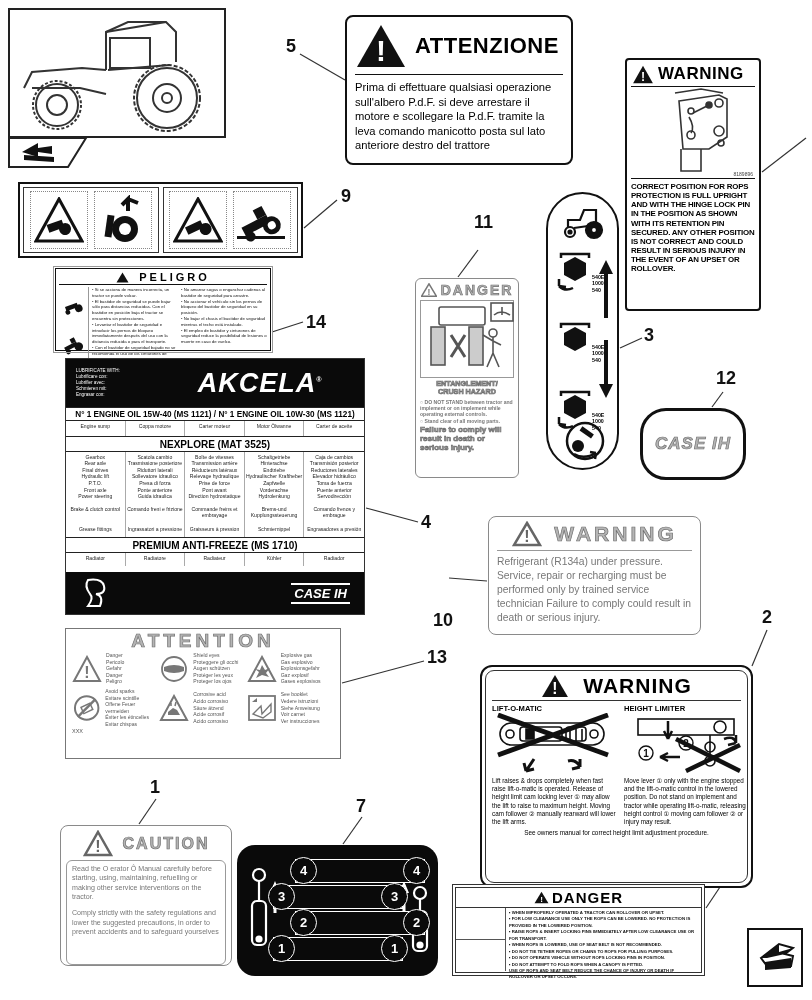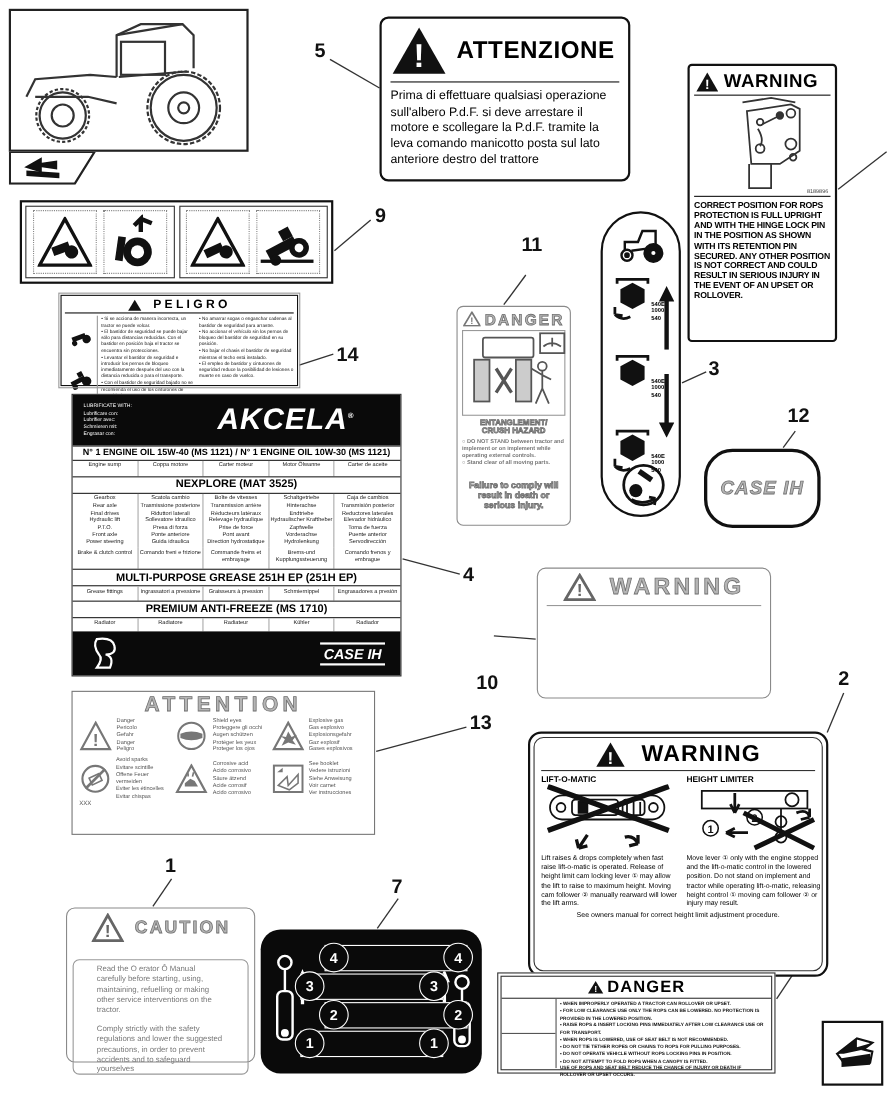--- a/index.html
+++ b/index.html
@@ -61,21 +61,21 @@
   .akcela .brand { font-size:13px; font-weight:bold; font-style:italic; border-top:2px solid #fff; border-bottom:2px solid #fff; padding:1px 3px; }
 
   
   .crush { left:415px; top:278px; width:104px; height:200px; border:1.5px solid #8a8a8a; border-radius:6px; padding:3px 4px; color:#777; }
   .outline { color:#b5b5b5; -webkit-text-stroke:0.7px #6f6f6f; }
   .crush .hdr { display:flex; align-items:center; gap:4px; justify-content:center; }
   .crush .ttl { font-size:14px; font-weight:bold; letter-spacing:2px; }
   .crush .pict { position:relative; height:78px; border:1px solid #999; margin-top:2px; }
   .crush .hz { text-align:center; font-size:7.2px; font-weight:bold; margin-top:2px; line-height:1.15; }
   .crush .bd { font-size:5.1px; font-weight:bold; line-height:1.25; margin-top:2px; }
-  .crush .cl { font-size:8px; font-weight:bold; line-height:1.1; margin-top:14px;text-align:center; }
+  .crush .cl { font-size:8px; font-weight:bold; line-height:1.1; margin-top:2px; }
 
   
   .capsule { left:546px; top:192px; width:73px; height:278px; border:2px solid #111; border-radius:38px; }
   .pto-group { position:absolute; left:7px; width:40px; }
   .pto-speeds { position:absolute; font-size:5.3px; font-weight:bold; line-height:1.2; }
 
   
   .caseoval { left:640px; top:408px; width:106px; height:72px; border:3px solid #111; border-radius:26px; display:flex; align-items:center; justify-content:center; }
   .caseoval .lg { font-size:17px; font-weight:bold; font-style:italic; letter-spacing:1px; }
 
@@ -102,21 +102,21 @@
   .attn .ttl { text-align:center; font-size:19px; font-weight:bold; letter-spacing:4px; }
   .attn .grid { display:grid; grid-template-columns:repeat(3,1fr); row-gap:3px; }
   .attn .grp { display:flex; gap:4px; align-items:center; }
   .attn .txt { font-size:5.1px; line-height:1.3; color:#555; }
   .attn .xxx { font-size:5.5px; color:#555; }
 
   
   .caution { left:60px; top:825px; width:172px; height:141px; border:1.5px solid #8a8a8a; border-radius:8px; padding:4px 5px; color:#777; }
   .caution .hdr { display:flex; align-items:center; justify-content:center; gap:10px; }
   .caution .ttl { font-size:16px; font-weight:bold; letter-spacing:2px; }
-  .caution .box { border:1px solid #999; border-radius:6px; padding:4px 21px; margin-top:15px; font-size:7.1px; line-height:1.32; height:105px; }
+  .caution .box { border:1px solid #999; border-radius:6px; padding:4px 5px; margin-top:3px; font-size:7.1px; line-height:1.32; height:105px; }
   .caution .box p + p { margin-top:7px; }
 
   
   .cyl { left:237px; top:845px; width:201px; height:131px; background:#0a0a0a; border-radius:18px; }
   .bar { position:absolute; height:24px; width:130px; border:1.5px solid #fff; background:#0a0a0a; }
   .bknob { position:absolute; width:27px; height:27px; border:1.5px solid #fff; border-radius:50%; background:#0a0a0a; color:#fff; font-size:13px; font-weight:bold; display:flex; align-items:center; justify-content:center; top:-3px; }
 
   
   .ropsd { left:452px; top:884px; width:253px; height:92px; border:1px solid #333; padding:2px; }
   .ropsd .inner { border:1px solid #333; height:100%; }
@@ -372,21 +372,20 @@
 Puente anterior
 Servodirección</div>
     </div>
     <div class="cells" style="height:20px;">
       <div class="cell">Brake &amp; clutch control</div>
       <div class="cell">Comando freni e frizione</div>
       <div class="cell">Commande freins et embrayage</div>
       <div class="cell">Brems-und Kupplungssteuerung</div>
       <div class="cell">Comando frenos y embrague</div>
     </div>
-    <div class="sec-title t-mid">MULTI-PURPOSE GREASE 251H EP (251H EP)</div>
     <div class="cells" style="height:13px;">
       <div class="cell">Grease fittings</div>
       <div class="cell">Ingrassatori a pressione</div>
       <div class="cell">Graisseurs à pression</div>
       <div class="cell">Schmiernippel</div>
       <div class="cell">Engrasadores a presión</div>
     </div>
     <div class="sec-title t-mid">PREMIUM ANTI-FREEZE (MS 1710)</div>
     <div class="cells" style="height:13px;">
       <div class="cell">Radiator</div>
@@ -496,20 +495,21 @@
   </div>
 
   <div class="label refw">
     <div class="hdr">
       <svg width="30" height="26" viewBox="0 0 30 26">
         <path d="M15 2 L28 24 L2 24 Z" fill="none" stroke="#666" stroke-width="2.5"></path>
         <text x="15" y="21" text-anchor="middle" font-size="16" font-weight="bold" fill="#666">!</text>
       </svg>
       <div class="ttl outline">WARNING</div>
     </div>
+    <div class="bd">Refrigerant (R134a) under pressure. Service, repair or recharging must be performed only by trained service technician Failure to comply could result in death or serious injury.</div>
   </div>
 
   <div class="label liftw">
     <div class="inner">
       <div class="hdr">
         <svg width="28" height="24" viewBox="0 0 30 26">
           <path d="M15 1 L29 25 L1 25 Z" fill="#111"></path>
           <text x="15" y="22" text-anchor="middle" font-size="17" font-weight="bold" fill="#fff">!</text>
         </svg>
         <div class="ttl">WARNING</div>

